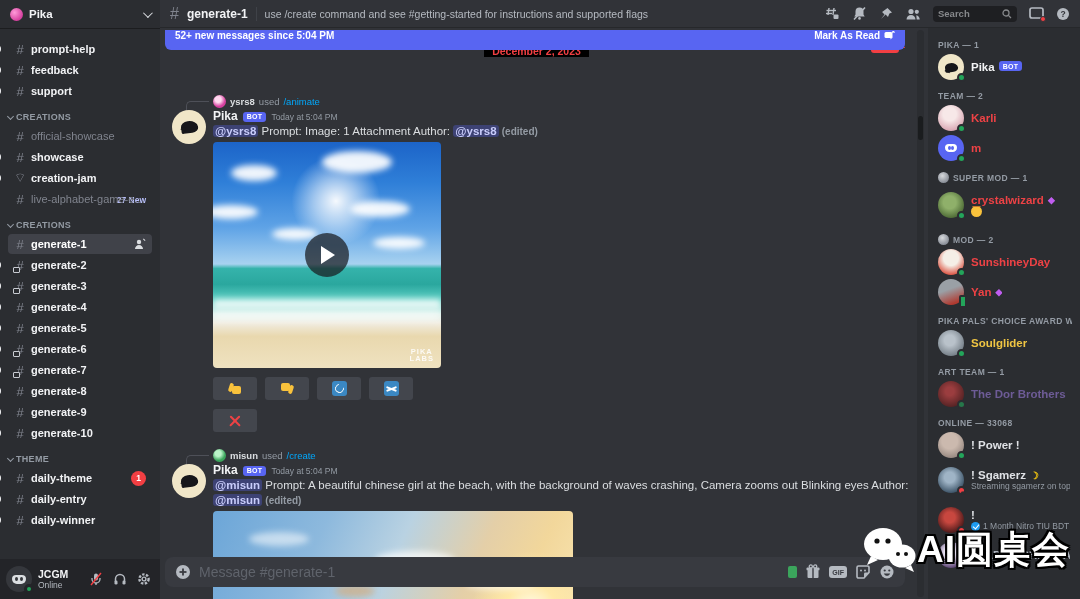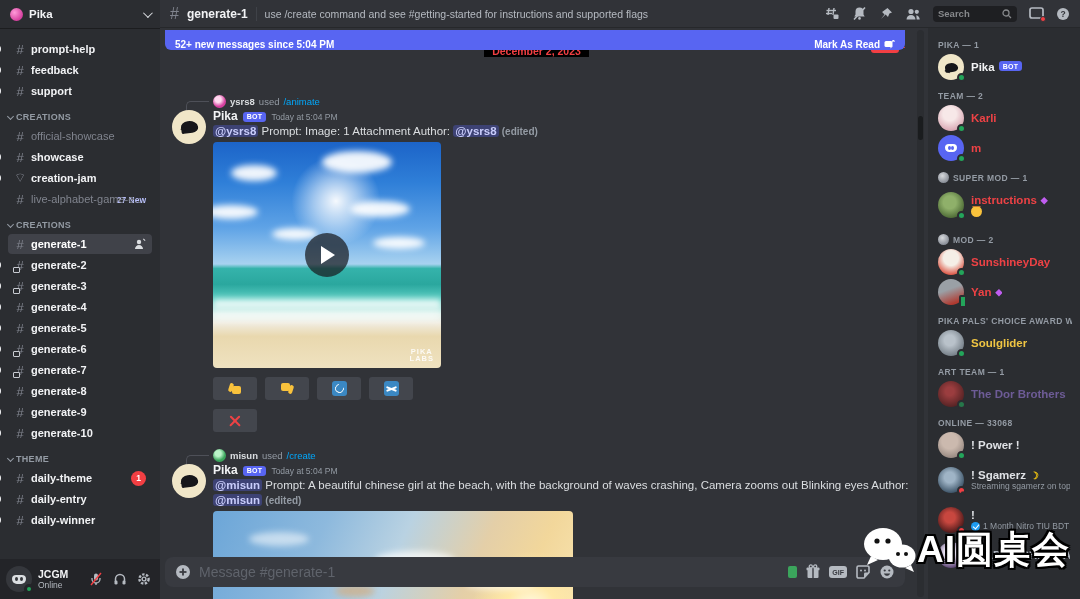--- a/index.html
+++ b/index.html
@@ -67,21 +67,21 @@
                font-family:"Liberation Sans",sans-serif;font-weight:bold; }
   .searchbox input::placeholder { color:#87898c; }
   .inbox-dot { position:absolute; right:-2px; bottom:-2px; width:6px; height:6px; border-radius:50%;
                background:#f23f43; border:1.5px solid #313338; }
 
   .content { flex:1; display:flex; min-height:0; }
 
   
   .chat { flex:1; background:#313338; position:relative; min-width:0; }
   .notif-bar { position:absolute; top:2px; left:5px; right:23px; height:20px; background:#5865f2;
-               border-radius:0 0 6px 6px; display:flex; align-items:flex-end; padding:0 10px; z-index:6; cursor:pointer; }
+               border-radius:0 0 6px 6px; display:flex; align-items:flex-start; padding:0 10px; z-index:6; cursor:pointer; }
   .notif-text { color:#fff; font-size:10px; font-weight:600; flex:1; }
   .notif-action { color:#fff; font-size:10px; font-weight:700; display:flex; align-items:center; gap:4px; cursor:pointer; }
   .unread-divider { position:absolute; top:12px; left:8px; right:23px; height:14px; z-index:1; text-align:center; }
   .unread-divider::before { content:""; position:absolute; left:0; right:0; top:7px; height:1px; background:#f23f43; opacity:.85; }
   .divider-date { position:relative; display:inline-block; background:#000000; padding:0 8px; color:#f23f43;
                   font-size:10.5px; font-weight:700; top:1px; }
   .new-pill { position:absolute; right:6px; top:0; background:#f23f43; color:#fff; font-size:7.5px; font-weight:800;
               padding:2px 5px 2px 4px; border-radius:3px; letter-spacing:.4px; }
 
   .messages { position:absolute; top:32px; left:0; right:14px; bottom:0; padding-left:8px; }
@@ -620,21 +620,21 @@
         <div class="mlabel">
           <span class="role-ico"></span>
           <span>SUPER MOD — 1</span>
         </div>
         <div class="member two">
           <span class="m-av avD">
               <span class="sd"></span>
             </span>
           <span class="m-texts">
             <span class="m-name">
-                <span style="color: rgb(237, 66, 69);">instructions</span>
+                <span style="color: rgb(237, 66, 69);">crystalwizard</span>
                 <span class="gem">◆</span>
               </span>
             <span class="m-status">
                 <span class="cowboy"></span>
               </span>
           </span>
         </div>
 
         <div class="mlabel">
           <span class="role-ico"></span>

